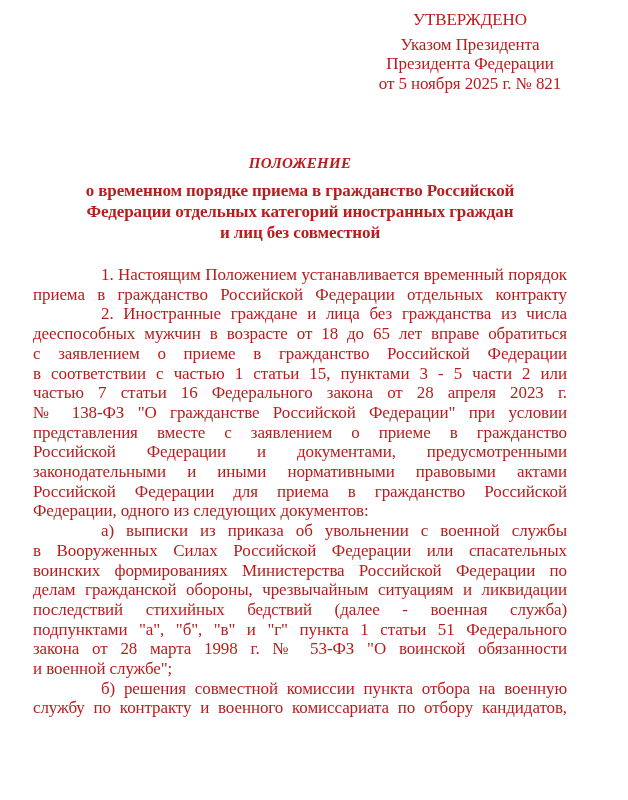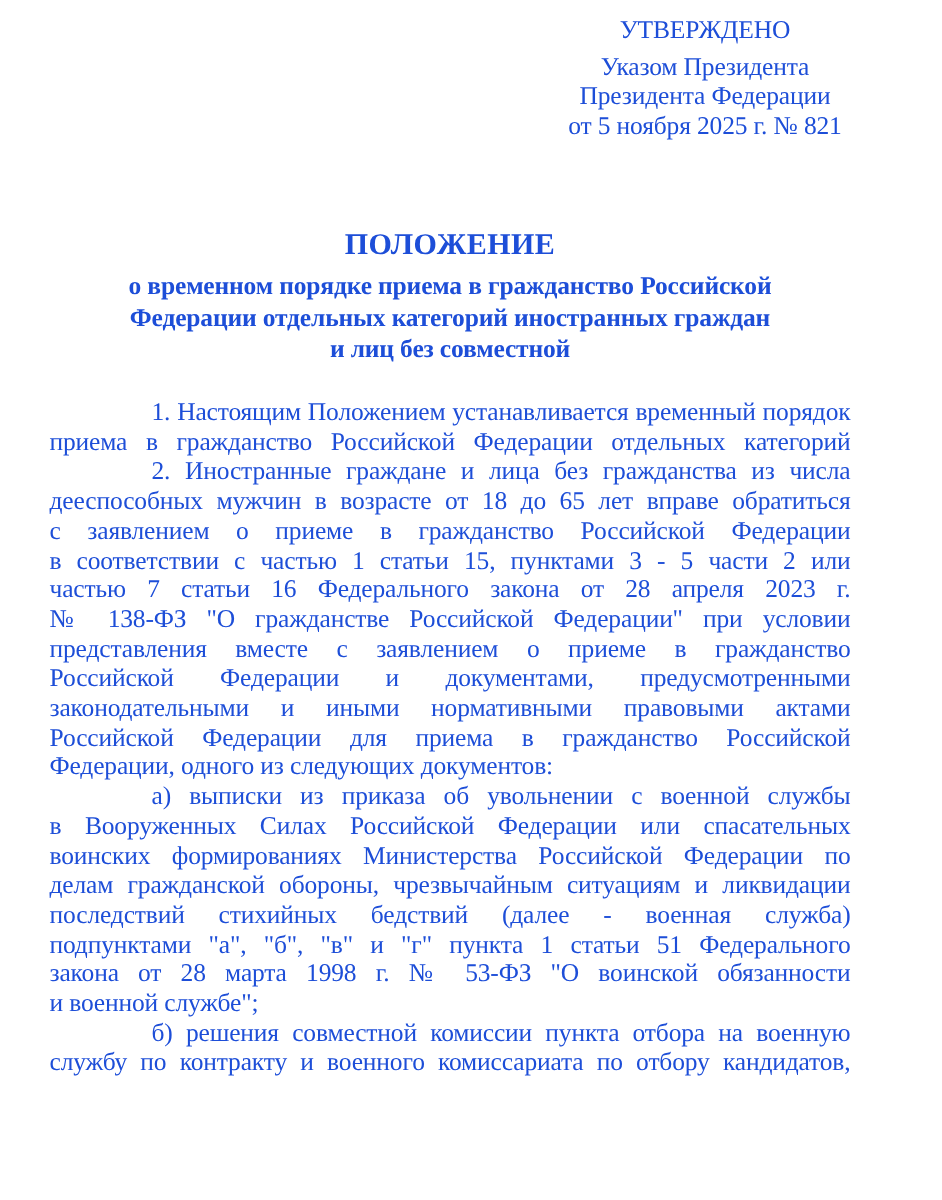--- a/index.html
+++ b/index.html
@@ -6,21 +6,21 @@
     margin: 0;
     padding: 0;
     background: #e9e9e9;
   }
   .page {
     position: relative;
     width: 628px;
     height: 800px;
     margin: 0 auto;
     background: #ffffff;
-    color: #1d4ed8;
+    color: #b91c1c;
     font-family: "Liberation Serif", "DejaVu Serif", serif;
     font-size: 17px;
     letter-spacing: -0.1px;
     overflow: hidden;
     box-sizing: border-box;
     padding-top: 10px;
   }
   
   .approved {
     width: 220px;
@@ -35,24 +35,25 @@
     margin-bottom: 5px;
   }
   
   .title-block {
     width: 534px;
     margin: 60px 0 0 33px;
     text-align: center;
     font-weight: bold;
   }
   .doc-title {
-    font-size: 20px;
+    font-size: 15px;
     margin: 0;
     line-height: 20px;
     letter-spacing: 0.3px;
+    font-style: italic;
   }
   .doc-subtitle {
     margin-top: 7px;
   }
   .doc-subtitle .subtitle-line {
     line-height: 21px;
   }
   
   .doc-body {
     width: 534px;
@@ -88,21 +89,21 @@
     <div class="doc-subtitle">
       <div class="subtitle-line">о временном порядке приема в гражданство Российской</div>
       <div class="subtitle-line">Федерации отдельных категорий иностранных граждан</div>
       <div class="subtitle-line">и лиц без совместной</div>
     </div>
   </div>
 
   <div class="doc-body">
       <div class="paragraph">
         <div class="line fill first">1.&nbsp;Настоящим Положением устанавливается временный порядок</div>
-        <div class="line fill">приема в гражданство Российской Федерации отдельных категорий</div>
+        <div class="line fill">приема в гражданство Российской Федерации отдельных контракту</div>
       </div>
       <div class="paragraph">
         <div class="line fill first">2.&nbsp;Иностранные граждане и лица без гражданства из числа</div>
         <div class="line fill">дееспособных мужчин в возрасте от 18 до 65 лет вправе обратиться</div>
         <div class="line fill">с заявлением о приеме в гражданство Российской Федерации</div>
         <div class="line fill">в соответствии с частью&nbsp;1 статьи&nbsp;15, пунктами 3 - 5 части 2 или</div>
         <div class="line fill">частью&nbsp;7 статьи&nbsp;16 Федерального закона от&nbsp;28&nbsp;апреля&nbsp;2023&nbsp;г.</div>
         <div class="line fill">№&nbsp;138-ФЗ "О гражданстве Российской Федерации" при условии</div>
         <div class="line fill">представления вместе с заявлением о приеме в гражданство</div>
         <div class="line fill">Российской Федерации и документами, предусмотренными</div>

